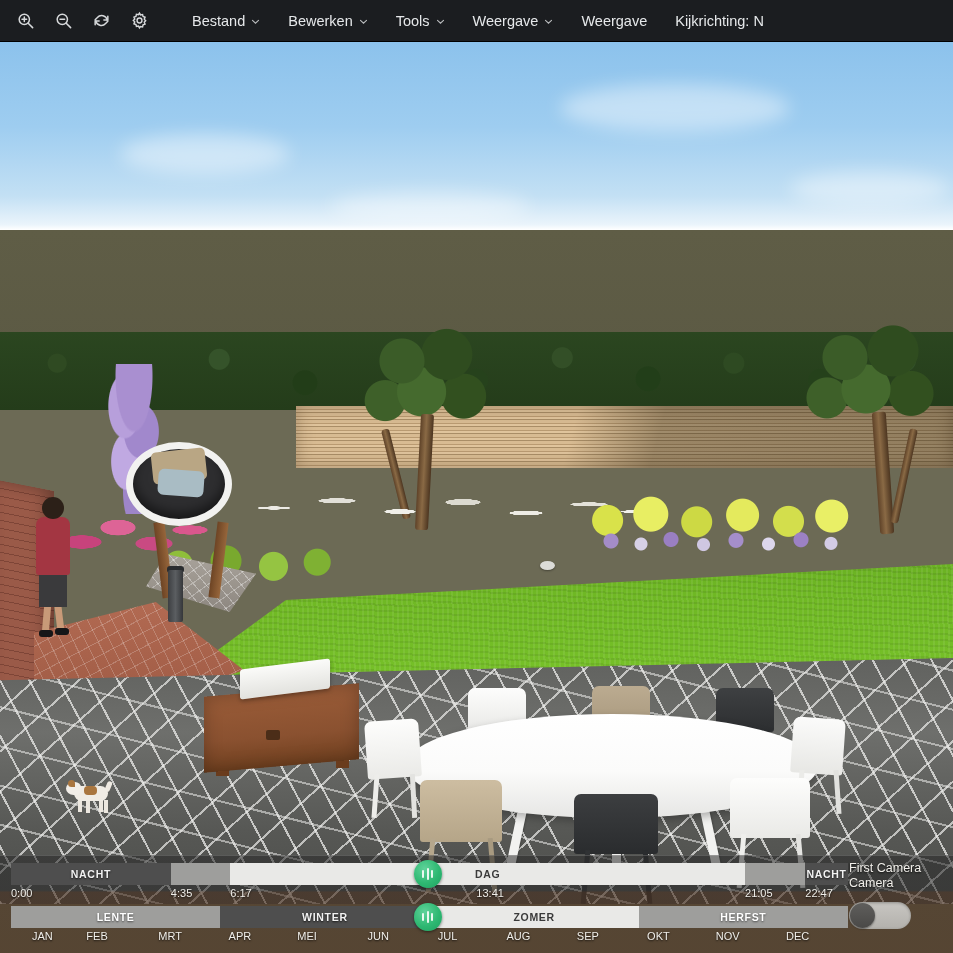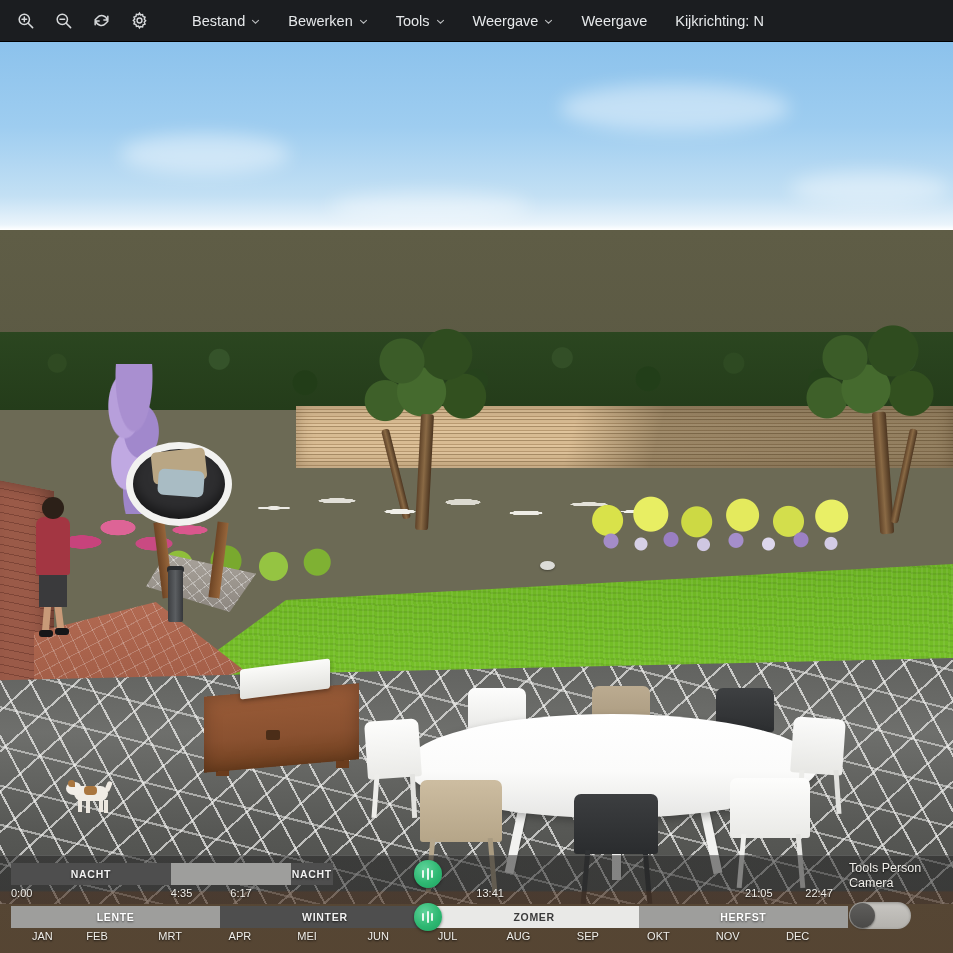--- a/index.html
+++ b/index.html
@@ -564,20 +564,23 @@
   <div id="bottombar">
     <div id="bottombar-bg"></div>
     <div id="panel-topline"></div>
 
     <div class="slider-wrap" style="top:8px;">
       <div class="track" id="time-track">
           <div class="seg dark" style="width: 19.1%;">
             <span class="seg-label">NACHT</span>
           </div>
           <div class="seg mid" style="width: 7.1%;"></div>
+          <div class="seg light" style="width: 61.5%;">
+            <span class="seg-label">DAG</span>
+          </div>
           <div class="seg mid" style="width: 7.2%;"></div>
           <div class="seg dark" style="width: 5.1%;">
             <span class="seg-label">NACHT</span>
           </div>
         </div>
       <div class="ticks" id="time-ticks">
           <span class="tick" style="left: 0%;">0:00</span>
           <span class="tick" style="left: 19.1%;">4:35</span>
           <span class="tick" style="left: 26.2%;">6:17</span>
           <span class="tick" style="left: 55.6%;">13:41</span>
@@ -622,21 +625,21 @@
         </div>
       <div class="handle" id="season-handle" style="left: 49.8%;">
         <span class="grip short"></span>
         <span class="grip"></span>
         <span class="grip short"></span>
       </div>
     </div>
 
     <div id="fpc">
       <div id="fpc-label">
-        <div>Tools Person</div>
+        <div>First Camera</div>
         <div>Camera</div>
       </div>
       <div id="fpc-toggle">
         <div id="fpc-knob"></div>
       </div>
     </div>
   </div>
 </div>
 
 </body></html>

